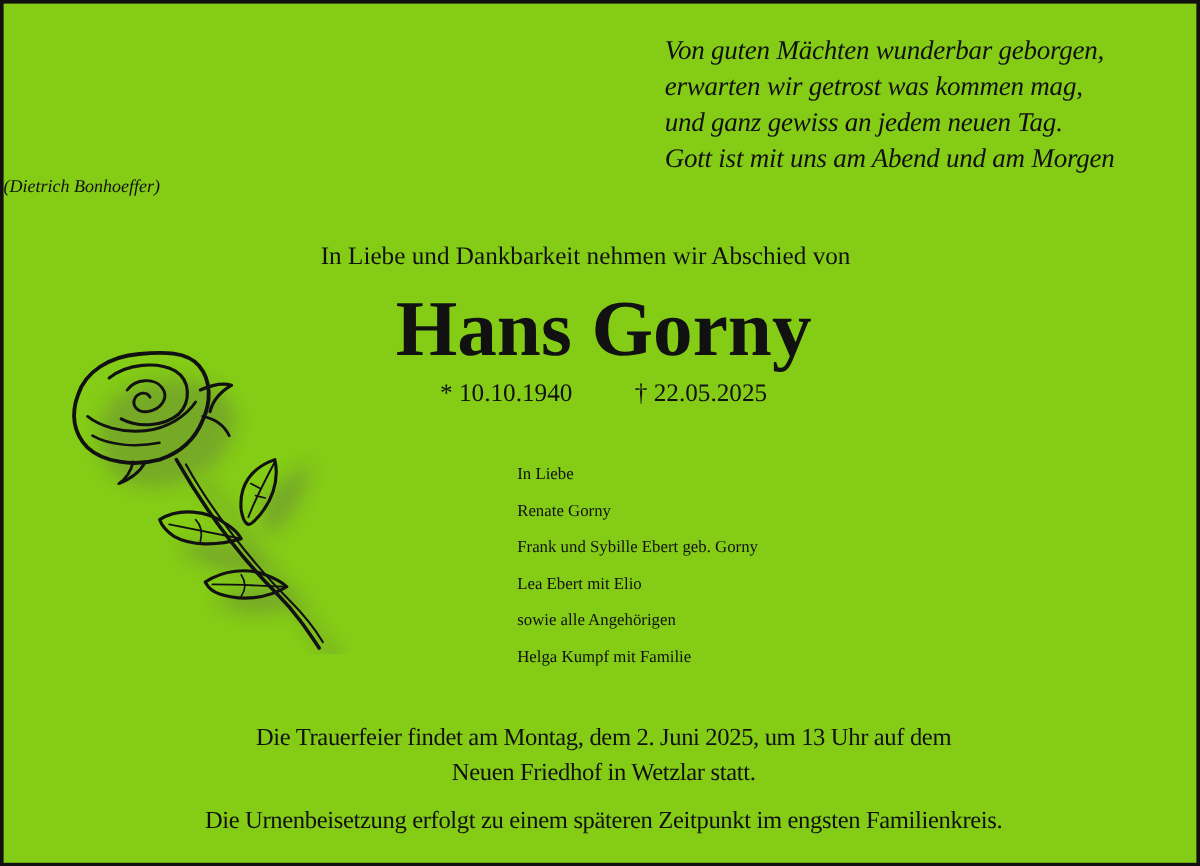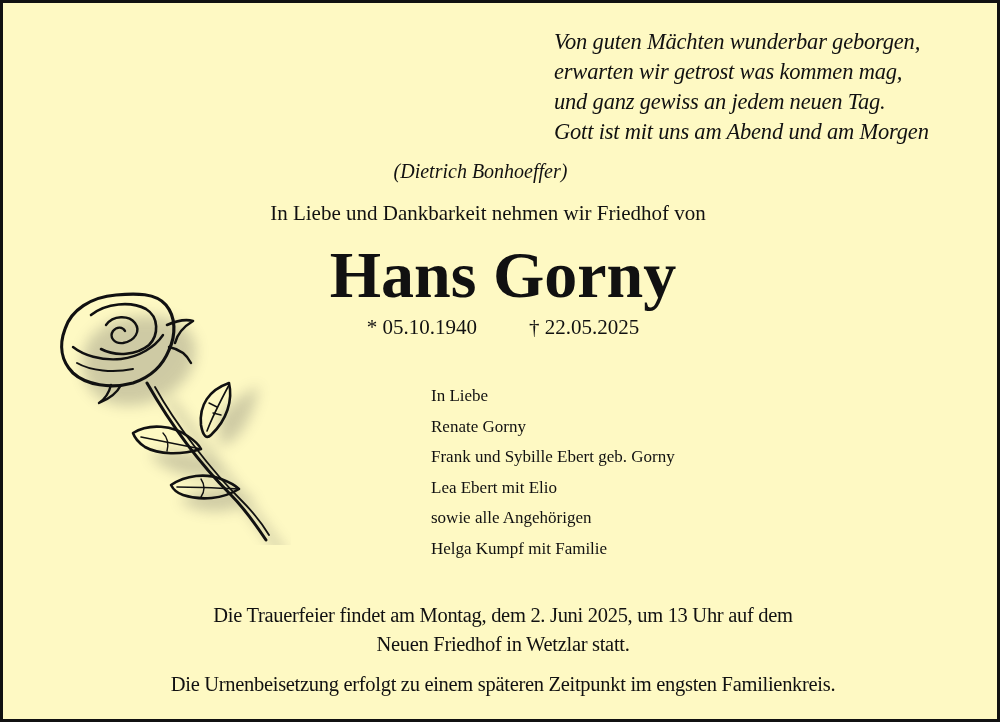--- a/index.html
+++ b/index.html
@@ -1,63 +1,63 @@
 <!DOCTYPE html>
 <html><head>
   <meta charset="utf-8">
   <style>
     * { margin: 0; padding: 0; box-sizing: border-box; }
     html, body { width: 1000px; height: 722px; background: #ffffff; overflow: hidden; }
     body { font-family: "Liberation Serif", "DejaVu Serif", serif; color: #111111; }
     .frame {
       position: absolute; left: 0; top: 0; width: 1000px; height: 722px;
-      border: 3px solid #111111; background: #fef9c3;
+      border: 3px solid #111111; background: #84cc16;
     }
     .abs { position: absolute; white-space: nowrap; }
     .poem {
       left: 551px; top: 24px; font-style: italic; font-size: 22.5px; line-height: 30px;
       letter-spacing: -0.2px;
     }
     .poem-author {
-      left: 0; top: 145px; width: 955px; text-align: center; font-style: italic;
-      font-size: 20px; position: absolute; margin-top: 12px;
+      left: 0; top: 145px; width: 955px; text-align: left; font-style: italic;
+      font-size: 15px; position: absolute;
     }
     .intro { left: 0; top: 198px; width: 970px; text-align: center; font-size: 21px; }
     .name {
       left: 0; top: 232px; width: 1000px; text-align: center;
       font-weight: bold; font-size: 66px; letter-spacing: 0px; line-height: 80px;
     }
     .dates { left: 0; top: 312px; width: 1000px; text-align: center; font-size: 21px; }
     .dates span.gap { display: inline-block; width: 52px; }
-    .family { left: 428px; top: 378px; font-size: 17px; line-height: 30.5px; }
+    .family { left: 428px; top: 378px; font-size: 14px; line-height: 30.5px; }
     .family .bold { font-weight: normal; }
     .family .normal { font-weight: normal; }
     .service { left: 0; top: 598px; width: 1000px; text-align: center; font-size: 20.5px; line-height: 29px; letter-spacing: -0.3px; }
     .urn { left: 0; top: 670px; width: 1000px; text-align: center; font-size: 20.5px; letter-spacing: -0.3px; }
     .rose { position: absolute; left: 48px; top: 282px; width: 240px; height: 260px; }
   </style>
 </head>
 <body>
 
 <div class="frame">
 
   <div class="abs poem">
     <div>Von guten Mächten wunderbar geborgen,</div>
     <div>erwarten wir getrost was kommen mag,</div>
     <div>und ganz gewiss an jedem neuen Tag.</div>
     <div>Gott ist mit uns am Abend und am Morgen</div>
   </div>
   <div class="poem-author">(Dietrich Bonhoeffer)</div>
 
-  <div class="abs intro">In Liebe und Dankbarkeit nehmen wir Friedhof von</div>
+  <div class="abs intro">In Liebe und Dankbarkeit nehmen wir Abschied von</div>
 
   <div class="abs name">Hans Gorny</div>
 
   <div class="abs dates">
-    <span>* 05.10.1940</span><span class="gap"></span><span>† 22.05.2025</span>
+    <span>* 10.10.1940</span><span class="gap"></span><span>† 22.05.2025</span>
   </div>
 
   <svg class="rose" viewBox="0 0 240 260" xmlns="http://www.w3.org/2000/svg">
     <defs>
       <filter id="sh" x="-30%" y="-30%" width="160%" height="160%">
         <feGaussianBlur stdDeviation="7"></feGaussianBlur>
       </filter>
     </defs>
     <g opacity="0.28" filter="url(#sh)" transform="translate(18,20)">
       <path d="M20 35 C40 5 110 0 125 35 C135 70 95 105 50 100 C15 95 5 60 20 35 Z" fill="#555"></path>

